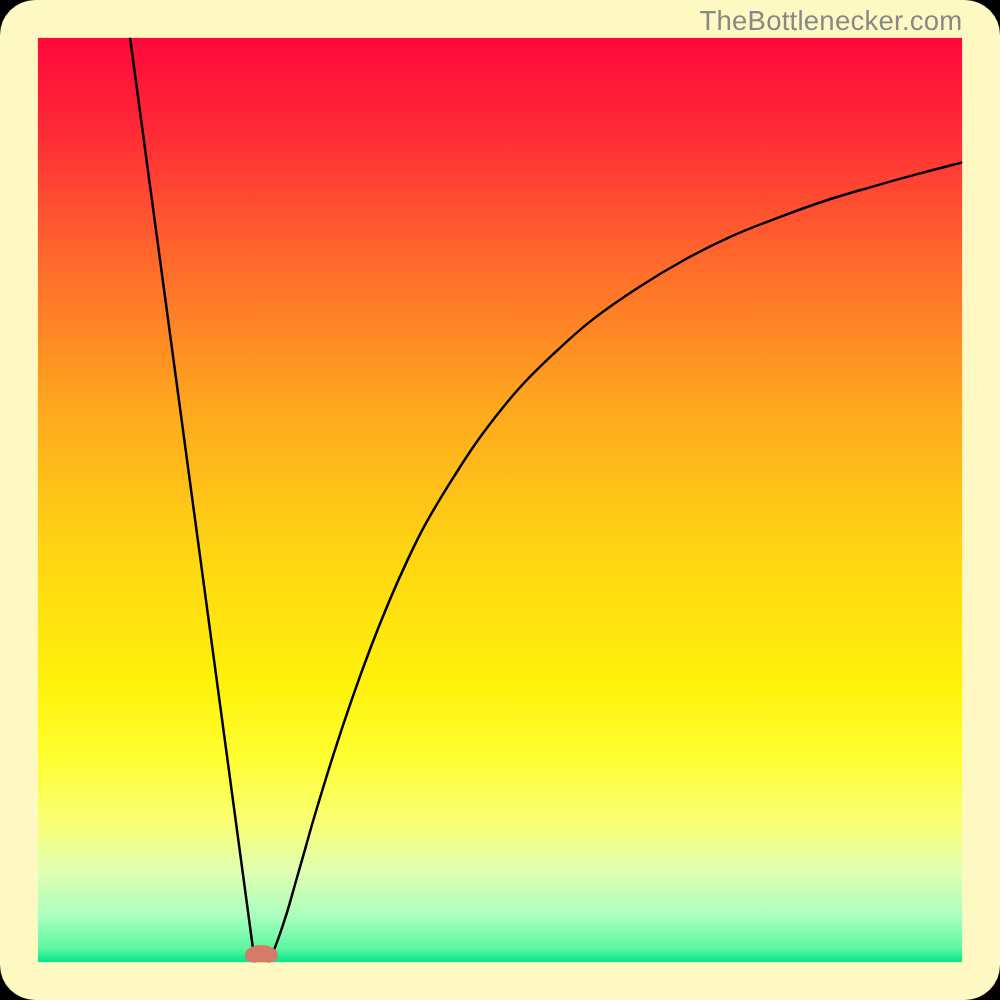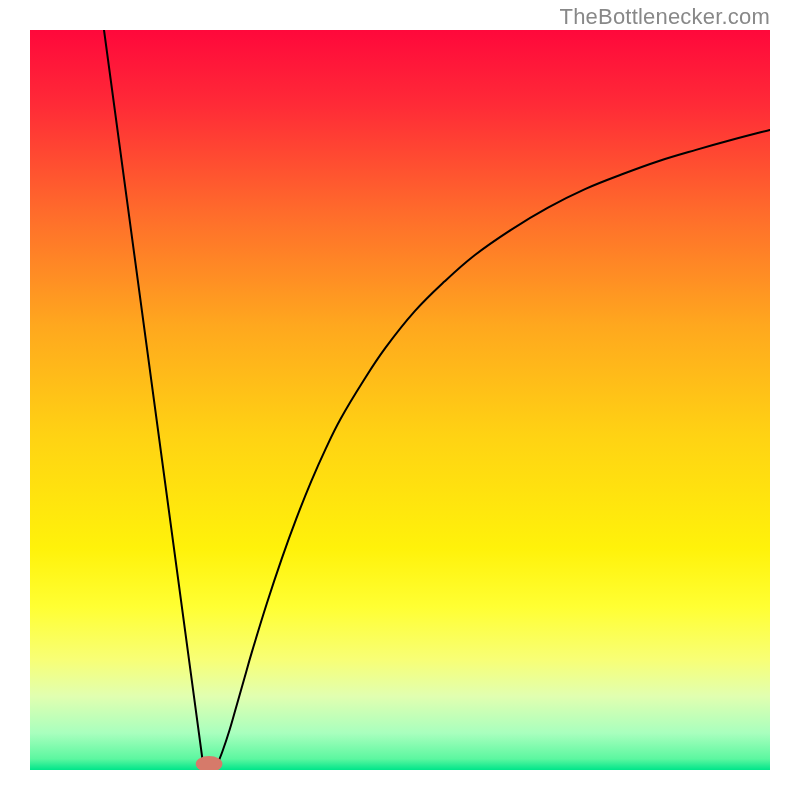--- a/index.html
+++ b/index.html
@@ -7,21 +7,22 @@
     padding: 0;
     width: 800px;
     height: 800px;
     background: #000;
     font-family: Arial, Helvetica, sans-serif;
     overflow: hidden;
   }
   .frame {
     position: absolute;
     inset: 0;
-    background: #ffffff;
+    background: #fef9c3;
+    border-radius: 28px;
   }
   .plot {
     position: absolute;
     left: 30px;
     top: 30px;
     width: 740px;
     height: 740px;
     overflow: hidden;
   }
   .watermark {

